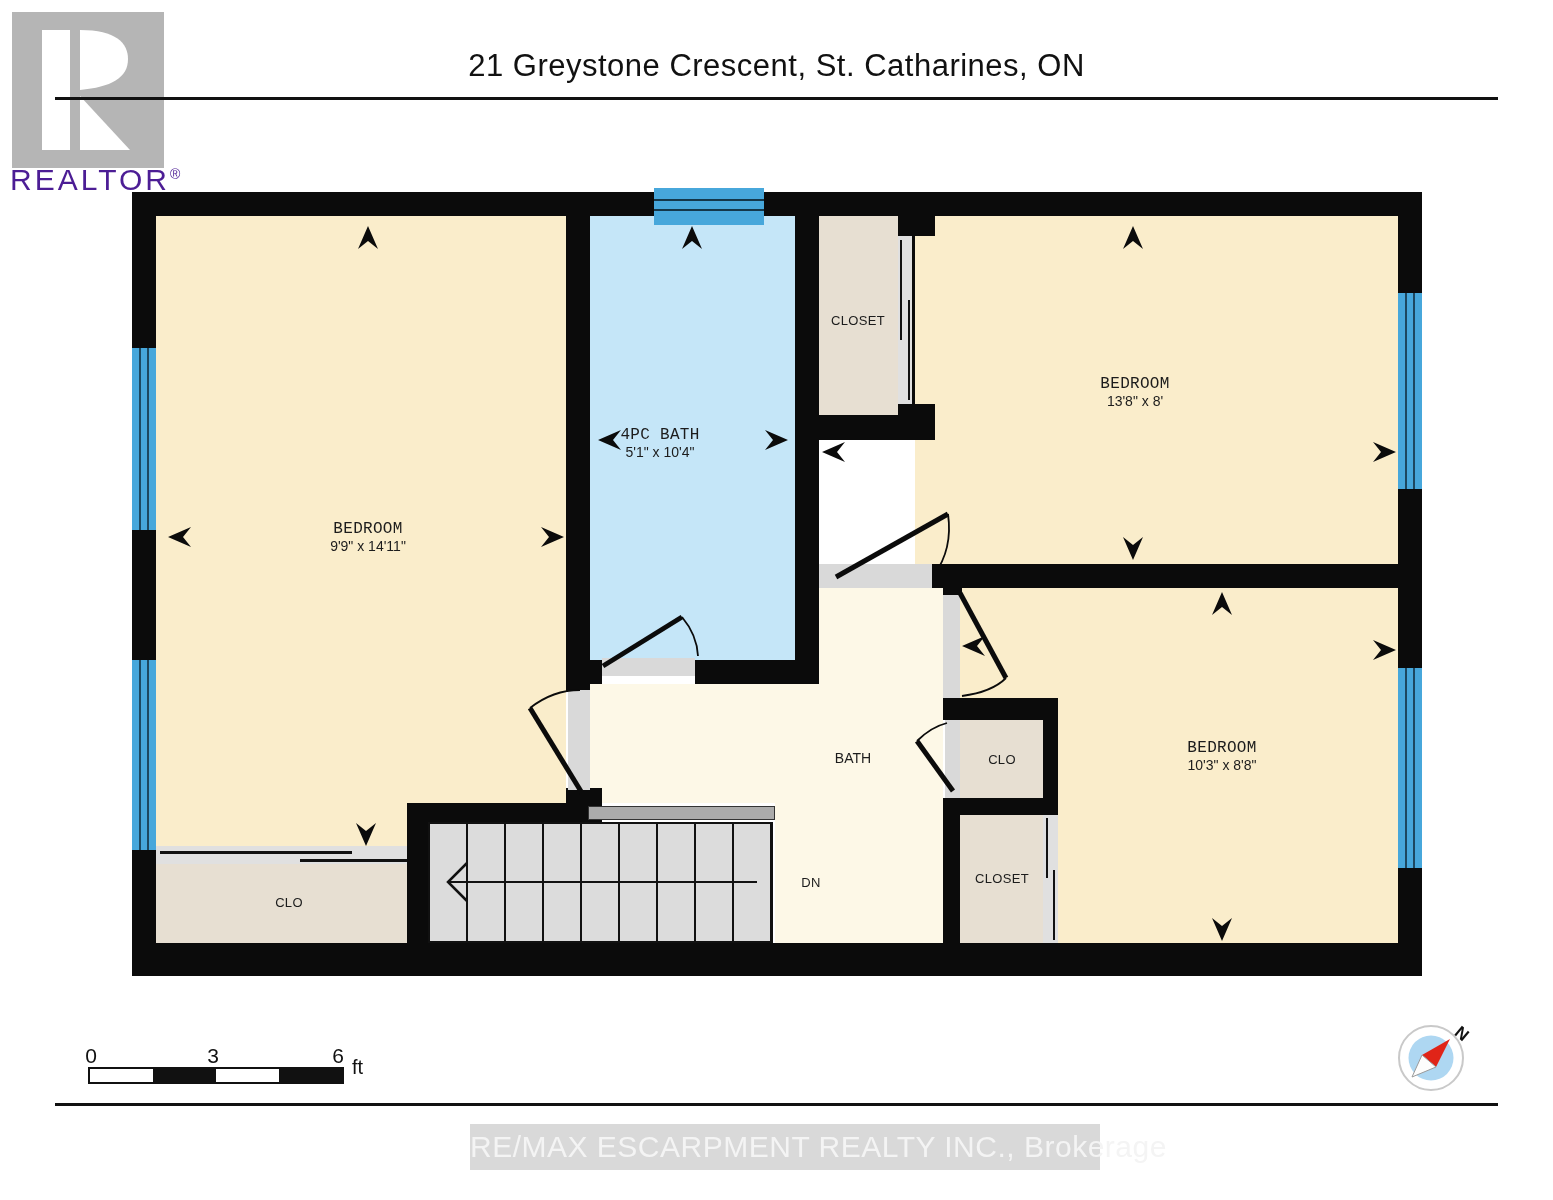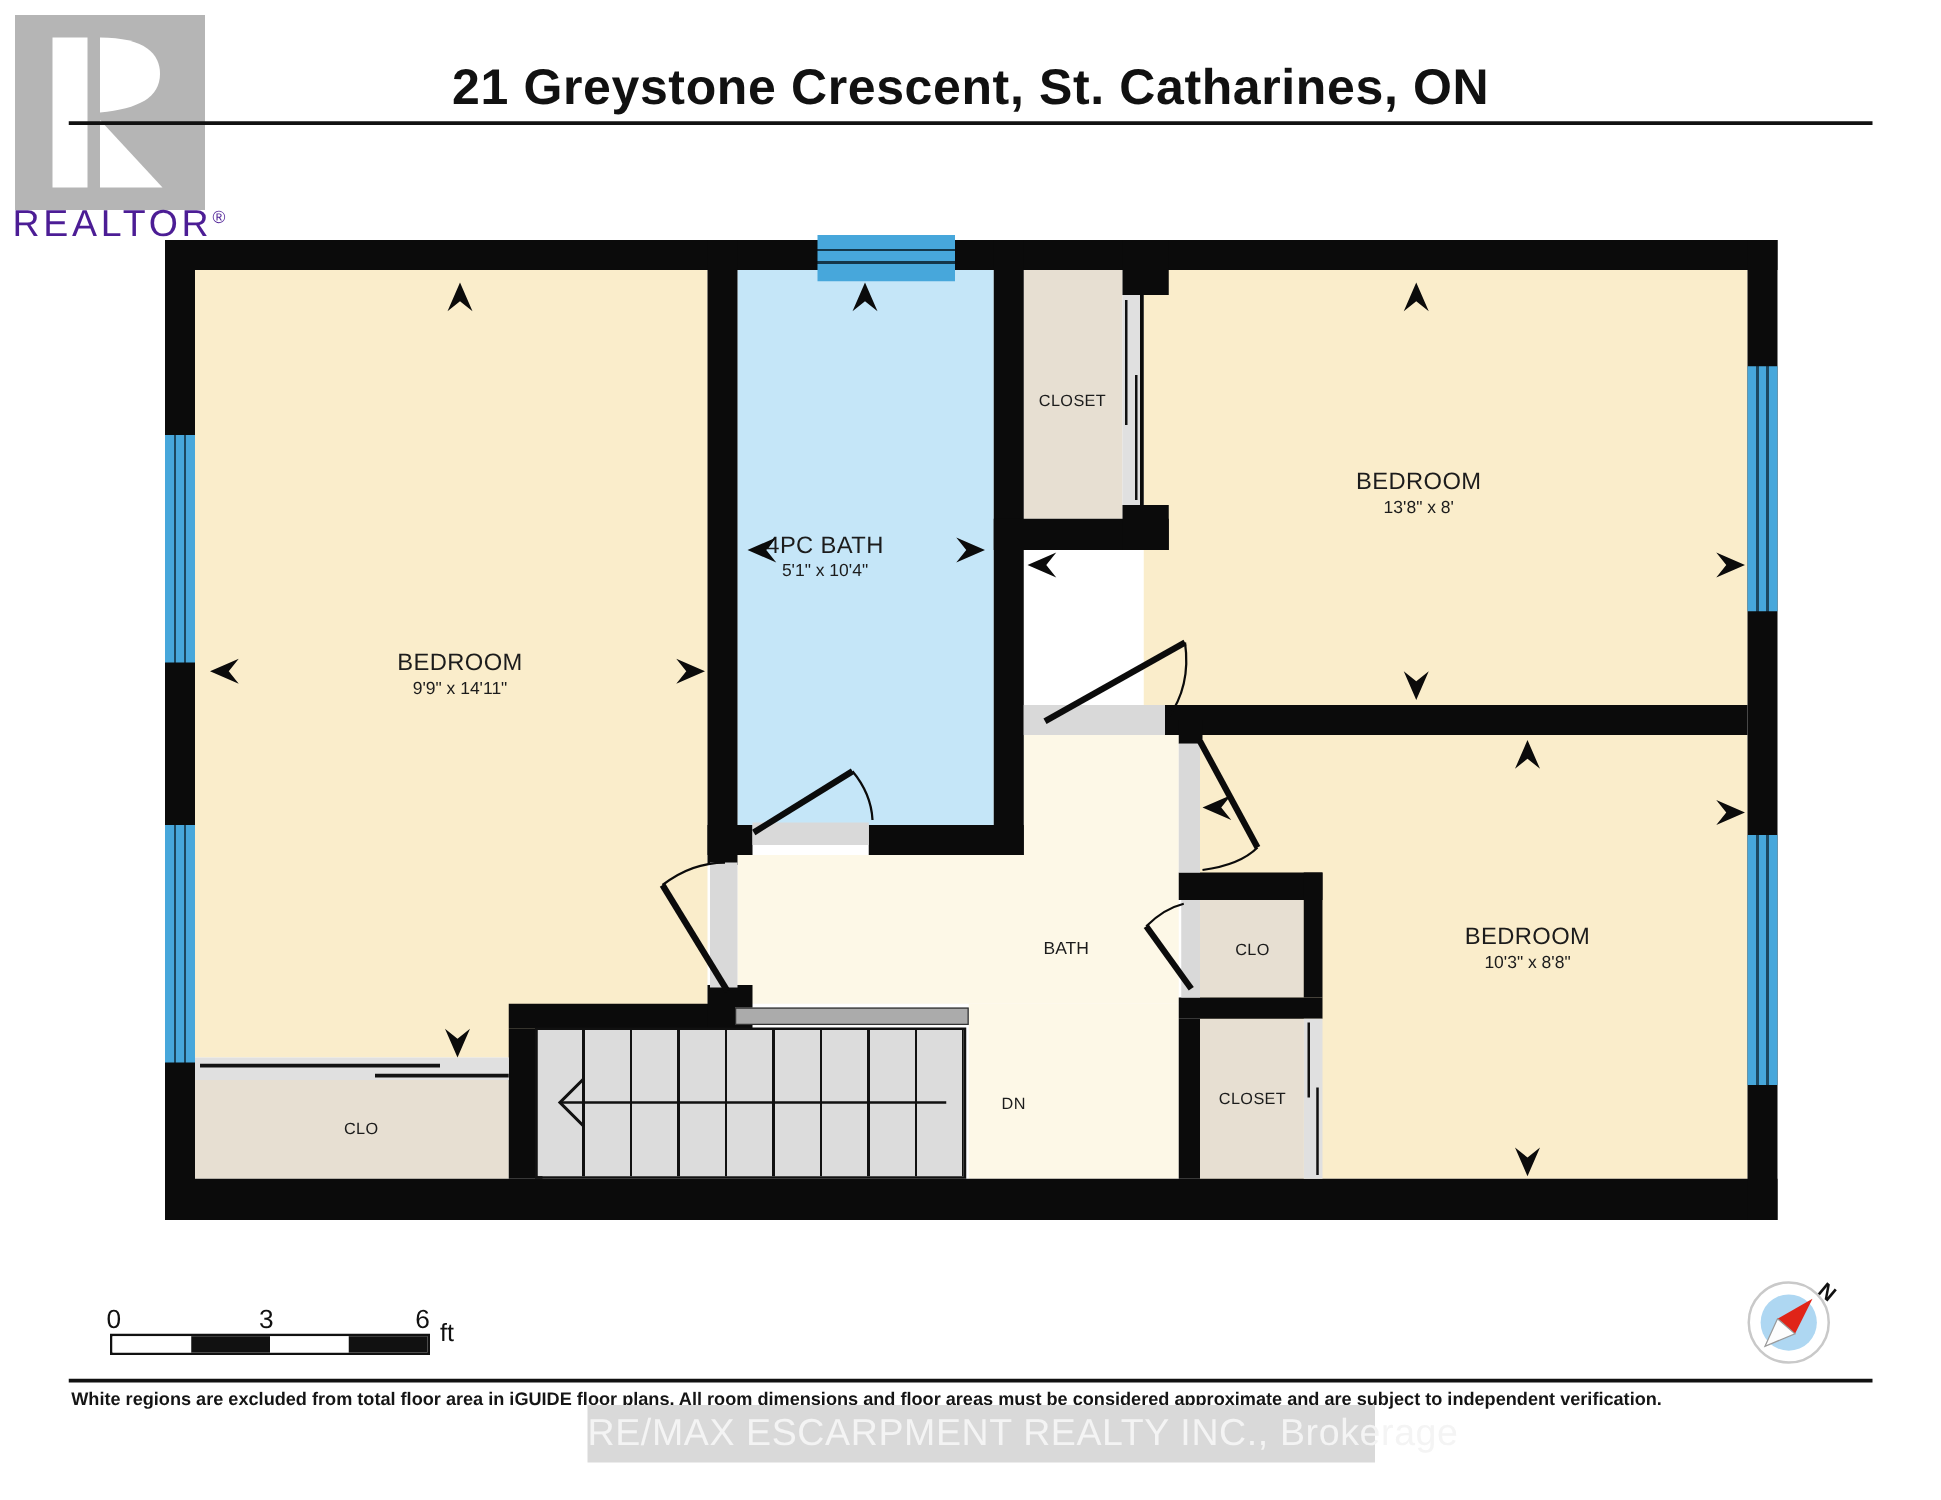--- a/index.html
+++ b/index.html
@@ -1,20 +1,20 @@
 <!DOCTYPE html>
 <html><head>
 <meta charset="utf-8">
 <style>
   html,body{margin:0;padding:0;background:#fff;}
   .page{position:relative;width:1553px;height:1200px;background:#fff;overflow:hidden;
         font-family:"Liberation Sans","DejaVu Sans",sans-serif;color:#111;}
   .abs{position:absolute;}
   
-  .title{left:0;right:0;top:48px;text-align:center;font-size:40px;font-weight:bold;letter-spacing:.5px;}
+  .title{left:0;right:0;top:48px;text-align:center;font-size:31px;font-weight:normal;letter-spacing:.5px;}
   .hline{left:55px;top:97px;width:1443px;height:3px;background:#111;z-index:6;}
   .floor-row{left:705px;top:107px;display:flex;gap:20px;align-items:flex-start;}
   .floor-label{font-size:17px;font-weight:bold;line-height:22px;}
   .areas{display:flex;flex-direction:column;font-size:17px;line-height:26px;}
   .brand{left:10px;top:163px;font-size:30px;color:#4c1d95;letter-spacing:3px;z-index:2;}
   .brand sup{font-size:14px;}
   
   .room{position:absolute;}
   .cream{background:#FAEDCB;}
   .hallc{background:#FDF8E7;}
@@ -24,21 +24,21 @@
   .thr{position:absolute;background:#D9D9D9;z-index:4;}
   .slider{position:absolute;background:#E0E0E0;z-index:4;}
   .sline{position:absolute;background:#111;z-index:5;}
   .window-v{position:absolute;z-index:5;background:linear-gradient(90deg,#47A7DB 0 7px,#1d4860 7px 9px,#47A7DB 9px 15px,#1d4860 15px 17px,#47A7DB 17px 24px);}
   .window-h{position:absolute;z-index:5;background:linear-gradient(180deg,#47A7DB 0 11px,#14374a 11px 13px,#47A7DB 13px 21px,#14374a 21px 23px,#47A7DB 23px 37px);}
   .treads{position:absolute;z-index:4;box-sizing:border-box;border:2px solid #111;
           background:repeating-linear-gradient(90deg,#DCDCDC 0 36px,#111 36px 38px);}
   .rail{position:absolute;z-index:5;background:#ABABAB;border:1px solid #333;box-sizing:border-box;}
   
   .rlabel{position:absolute;z-index:7;text-align:center;color:#1c1c1c;}
-  .rlabel .nm{font-size:19px;letter-spacing:.3px;}
+  .rlabel .nm{font-size:16px;letter-spacing:.3px;font-family:Liberation Mono, monospace;}
   .rlabel .dm{font-size:14px;}
   .small-label{font-size:13px;letter-spacing:.3px;}
   .symbols{position:absolute;left:0;top:0;z-index:8;pointer-events:none;}
   
   .tick{position:absolute;top:1044px;width:22px;text-align:center;font-size:21px;}
   .bar{position:absolute;left:88px;top:1067px;width:252px;height:13px;border:2px solid #111;box-sizing:content-box;display:flex;z-index:2;}
   .bar span{width:63px;height:13px;display:block;}
   .ft{position:absolute;left:352px;top:1056px;font-size:20px;}
   .prepared{position:absolute;left:0;right:0;top:1059px;text-align:center;font-size:17px;color:#2a2a2a;}
   .hline2{position:absolute;left:55px;top:1103px;width:1443px;height:2.5px;background:#111;}
@@ -192,16 +192,15 @@
 
   <svg class="abs compass" width="74" height="74" viewBox="0 0 74 74">
     <circle cx="35" cy="39" r="32" fill="#fff" stroke="#c9c9c9" stroke-width="2"></circle>
     <circle cx="35" cy="39" r="22.5" fill="#AED7F2"></circle>
     <path d="M54 20 L26 36 L40 48 Z" fill="#E02418"></path>
     <path d="M16 58 L26 36 L40 48 Z" fill="#fdfdfd" stroke="#9a9a9a" stroke-width="1"></path>
     <text x="60" y="16" font-size="17" font-weight="600" fill="#111" transform="rotate(40 60 12)">N</text>
   </svg>
 
   <div class="hline2"></div>
-  <div class="disclaimer">White regions are excluded from total floor area in iGUIDE floor plans. All room dimensions and floor areas must be considered approximate and are subject to independent verification.</div>
   <div class="watermark">RE/MAX ESCARPMENT REALTY INC., Brokerage</div>
 
 </div>
 
 </body></html>

